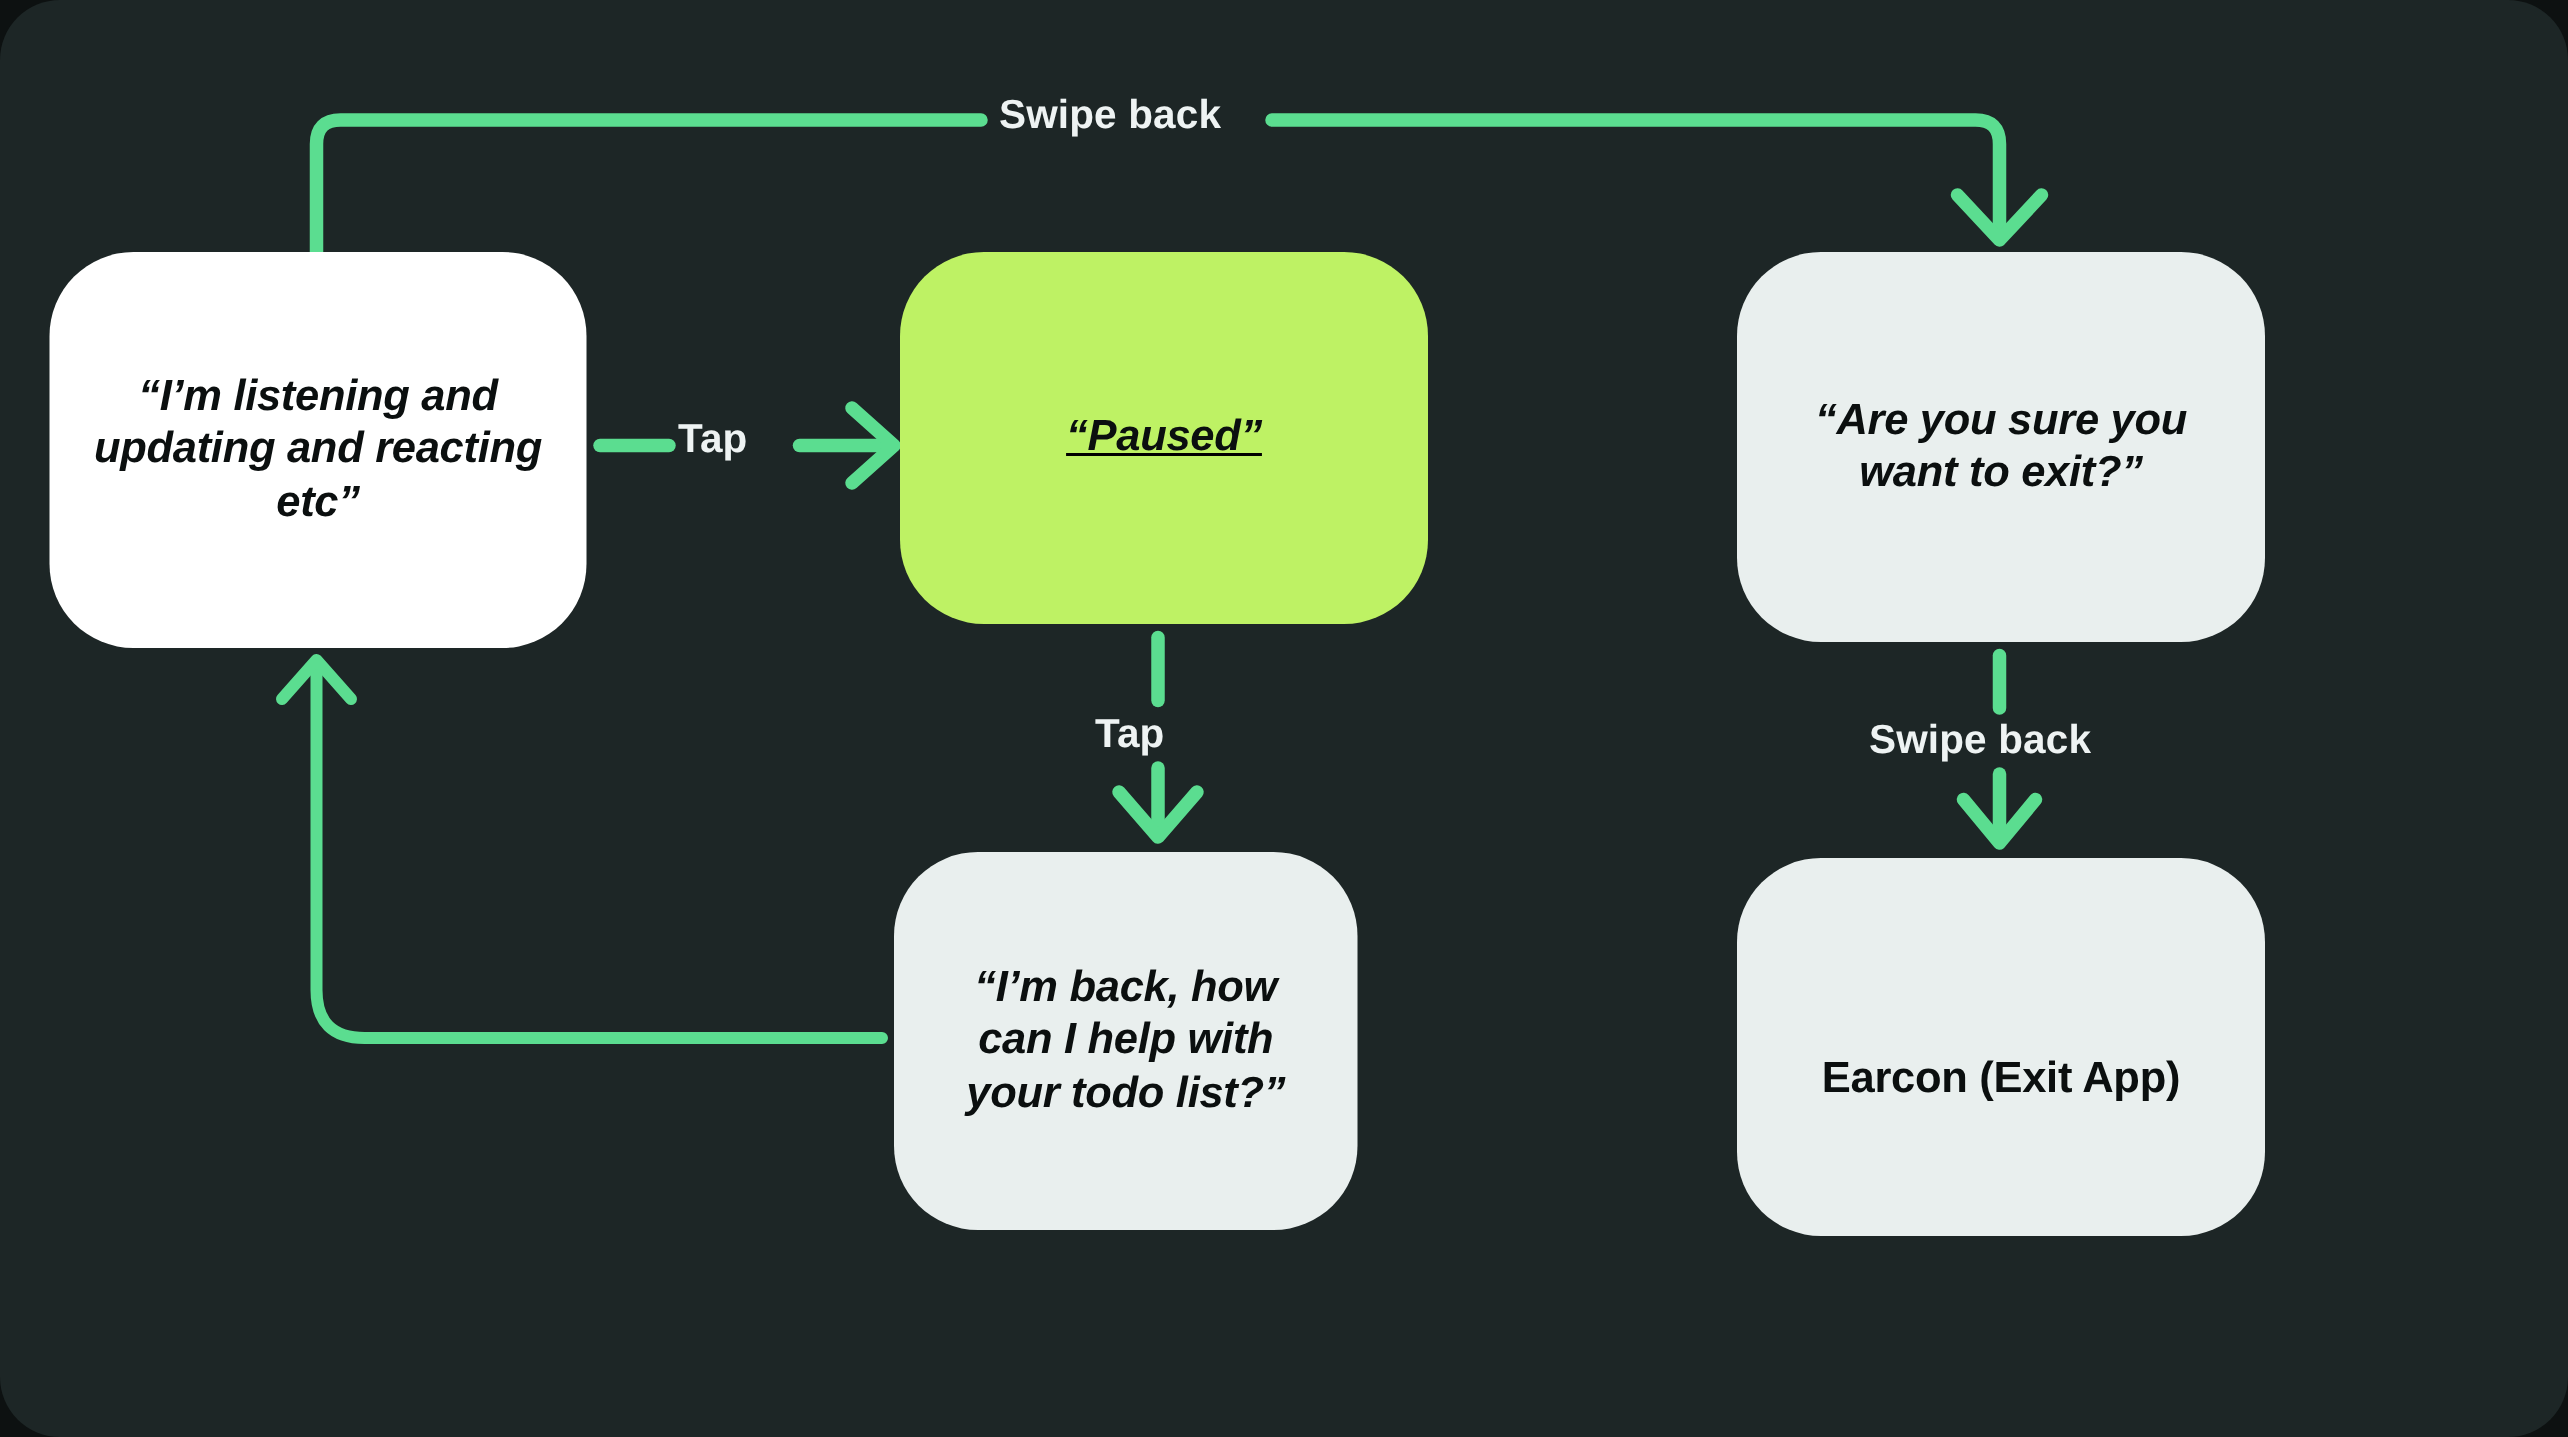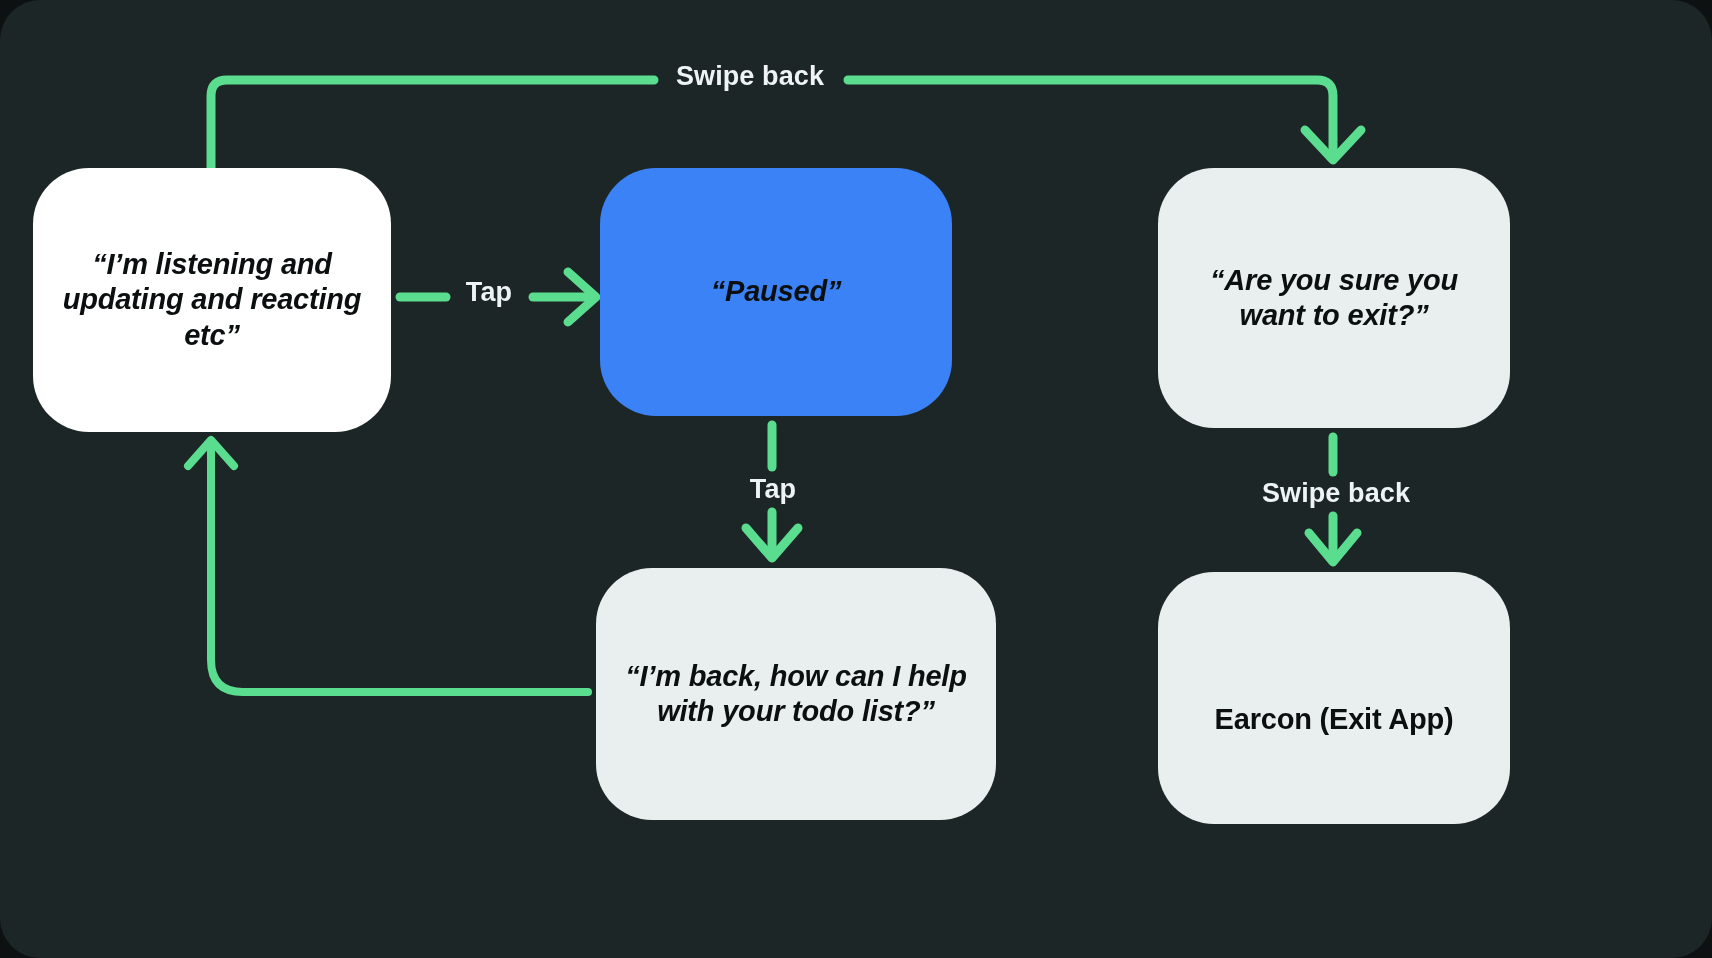--- a/index.html
+++ b/index.html
@@ -62,33 +62,33 @@
   }
   .node-label.plain {
     font-style: normal;
     font-size: 29px;
     margin-top: 44px;
   }
   
   #node-listening { left: 33px;   top: 168px; width: 358px; height: 264px; }
   #node-paused    { left: 600px;  top: 168px; width: 352px; height: 248px; }
   #node-exit      { left: 1158px; top: 168px; width: 352px; height: 260px; }
-  #node-back      { left: 596px;  top: 568px; width: 400px; height: 252px; align-items: center; }
+  #node-back      { left: 596px;  top: 568px; width: 309px; height: 252px; align-items: center; }
   #node-earcon    { left: 1158px; top: 572px; width: 352px; height: 252px; }
 
   
   .edge-label {
     position: absolute;
     color: #eef3f3;
     font-family: "Liberation Sans", sans-serif;
     font-weight: bold;
     font-size: 27px;
     letter-spacing: 0.1px;
     white-space: nowrap;
-    text-align: center;
+    text-align: left;
   }
   #label-swipe-top   { left: 666px;  top: 61px;  width: 168px; }
   #label-tap-right   { left: 452px;  top: 277px; width: 74px;  }
   #label-tap-down    { left: 730px;  top: 474px; width: 86px;  }
   #label-swipe-right { left: 1246px; top: 478px; width: 180px; }
 </style>
 </head>
 <body style="background: rgb(13, 17, 17);">
 
 <div id="stage">
@@ -117,21 +117,21 @@
         <path d="M 1333 437 L 1333 472"></path>
         <path d="M 1333 516 L 1333 560"></path>
         <path d="M 1309 533 L 1333 562 L 1357 533"></path>
       </g>
     </svg>
 
     <div class="node" id="node-listening" style="background: #ffffff;">
       <div class="node-label" style="color: rgb(11, 15, 15);">“I’m listening and updating and reacting etc”</div>
     </div>
 
-    <div class="node" id="node-paused" style="background: #3b82f6;">
+    <div class="node" id="node-paused" style="background: #bef264; text-decoration: underline;">
       <div class="node-label" style="color: rgb(11, 15, 15);">“Paused”</div>
     </div>
 
     <div class="node" id="node-exit" style="background: rgb(233, 239, 238); justify-content: center;">
       <div class="node-label" style="color: rgb(11, 15, 15);">“Are you sure you want to exit?”</div>
     </div>
 
     <div class="node" id="node-back" style="background: rgb(233, 239, 238);">
       <div class="node-label" style="color: rgb(11, 15, 15);">“I’m back, how can I help with your todo list?”</div>
     </div>

